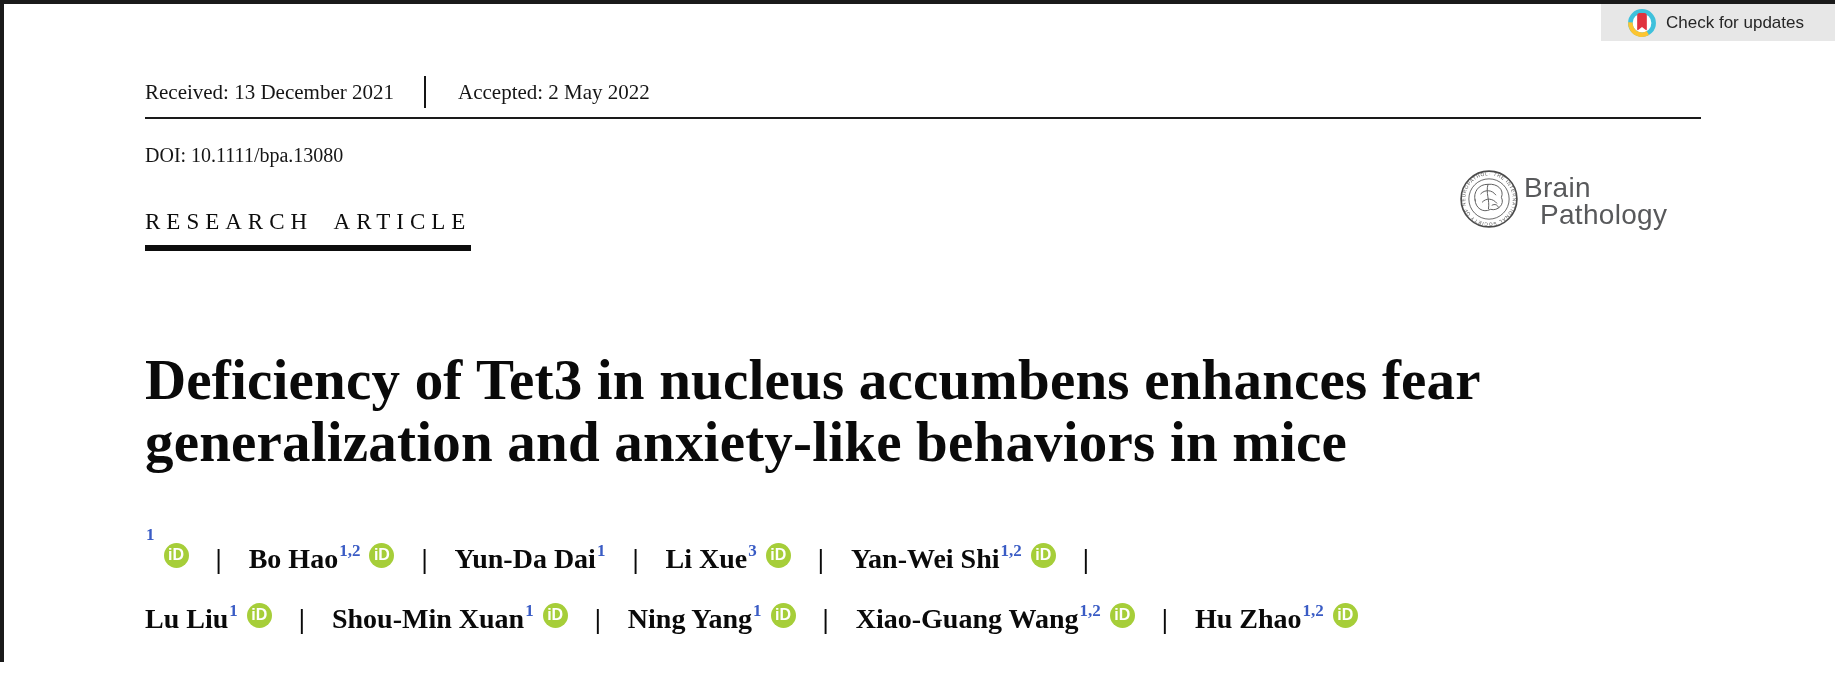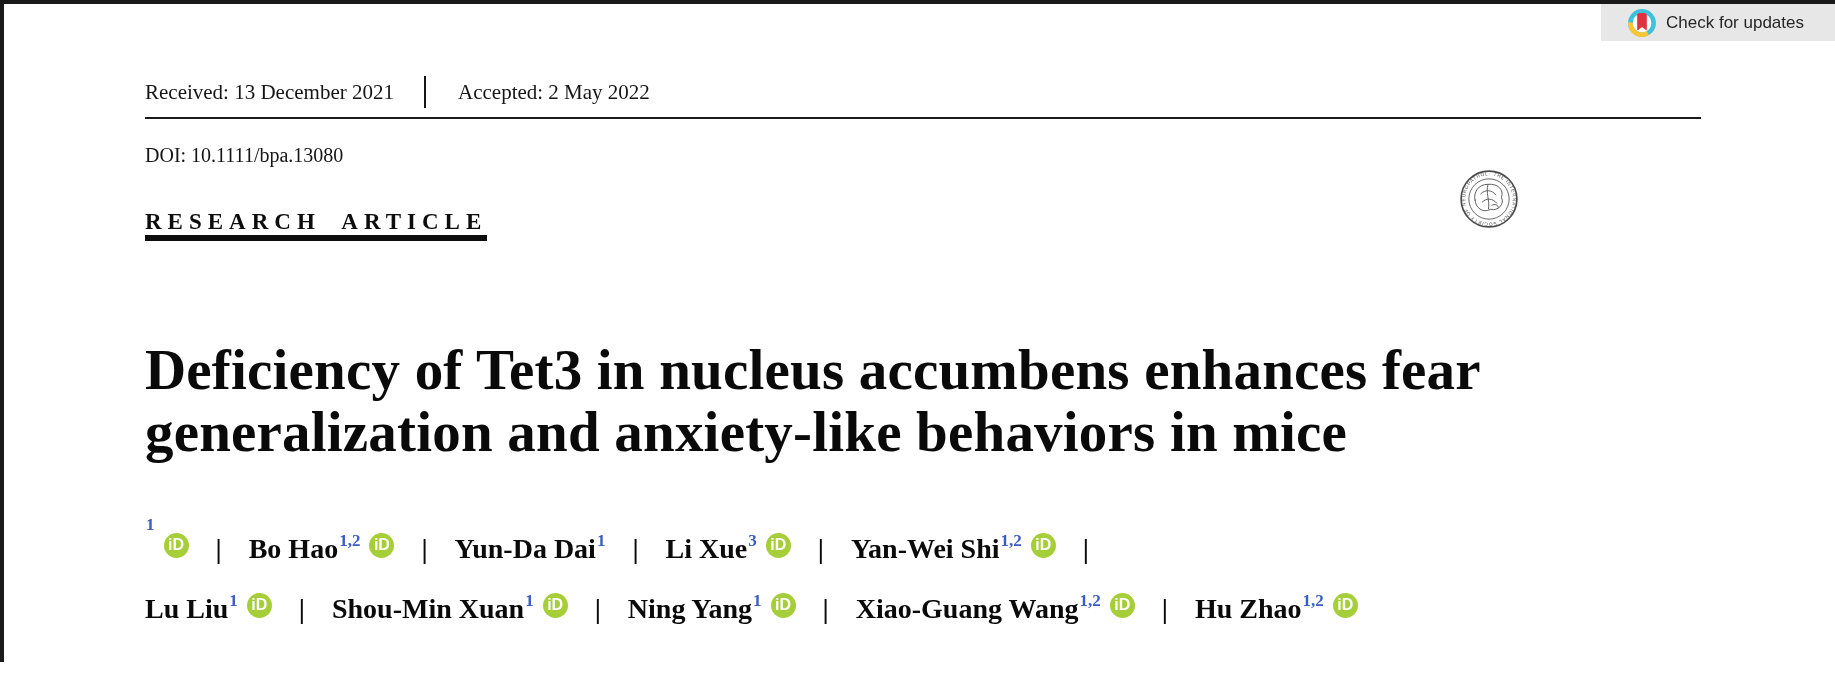--- a/index.html
+++ b/index.html
@@ -31,23 +31,23 @@
   .badge svg{flex:0 0 auto;}
 
   
   .content{position:absolute;left:145px;top:0;width:1556px;}
   .meta-row{margin-top:76px;display:flex;align-items:center;font-size:21px;color:#151515;}
   .meta-divider{width:2px;height:32px;background:#151515;margin:0 32px 0 30px;flex:0 0 auto;}
   .rule{margin-top:9px;border-top:2px solid #1a1a1a;width:1556px;height:0;}
   .doi{margin-top:25px;font-size:20px;color:#151515;}
 
   .article-type{
-    display:inline-block;margin-top:42px;font-size:23px;font-weight:bold;
+    display:inline-block;margin-top:42px;font-size:23px;font-weight:normal;
     letter-spacing:6px;word-spacing:10px;color:#0d0d0d;
-    border-bottom:6px solid #0d0d0d;
+    border-bottom:6px solid #0d0d0d;padding-bottom:10px;
   }
 
   .title{margin-top:98px;font-size:57px;font-weight:bold;line-height:62px;color:#0a0a0a;letter-spacing:0.2px;}
 
   .authors{margin-top:56px;font-size:28px;font-weight:bold;color:#0a0a0a;}
   .authors-line{height:60px;display:flex;align-items:center;white-space:nowrap;}
   .author{display:inline-flex;align-items:baseline;}
   .author sup.aff{color:var(--sup-blue);font-size:17px;font-weight:bold;position:relative;top:-12px;line-height:0;margin-left:1px;}
   .orcid{
     display:inline-flex;align-items:center;justify-content:center;align-self:center;
@@ -174,13 +174,17 @@
       <textPath href="#sealring" xlink:href="#sealring">· THE INTERNATIONAL SOCIETY OF NEUROPATHOLOGY ·</textPath>
     </text>
     <g fill="none" stroke="#555" stroke-width="0.9" stroke-linecap="round">
       <path d="M16.5 31 C14.5 23.5 20 15.5 29 15.8 C38 14.8 45 21 42 28.5 C45.5 35 38.5 42 31.5 40 C24 44 16.8 38.5 16.5 31 Z"></path>
       <path d="M22 25 C26 20.5 33 21 36.5 26"></path>
       <path d="M23.5 33 C27.5 28.5 34 29.5 37.5 34"></path>
       <path d="M29 16 C26.5 24 31 31 29.5 39.5"></path>
       <path d="M33 36 C35.5 34.5 38.5 35.5 39 38"></path>
     </g>
   </svg>
+  <div class="logo-text">
+    <div class="l1">Brain</div>
+    <div class="l2">Pathology</div>
+  </div>
 </div>
 
 </body></html>

